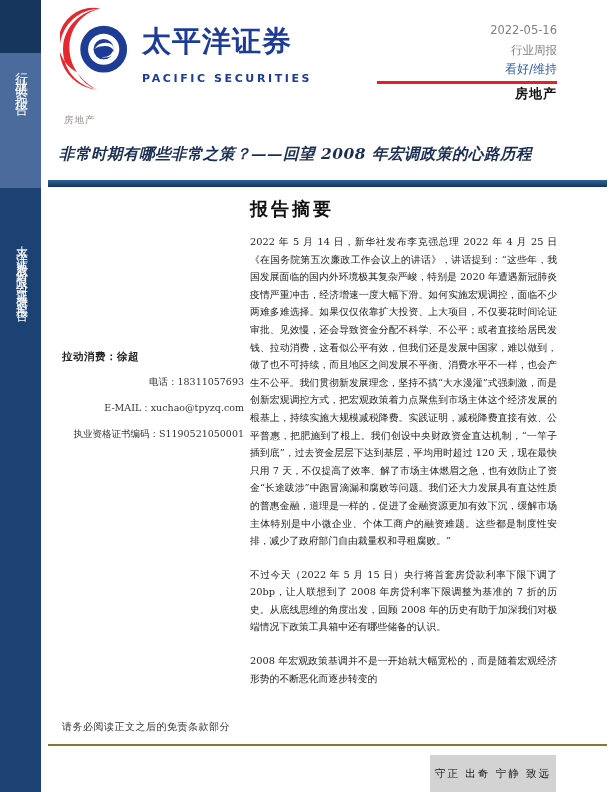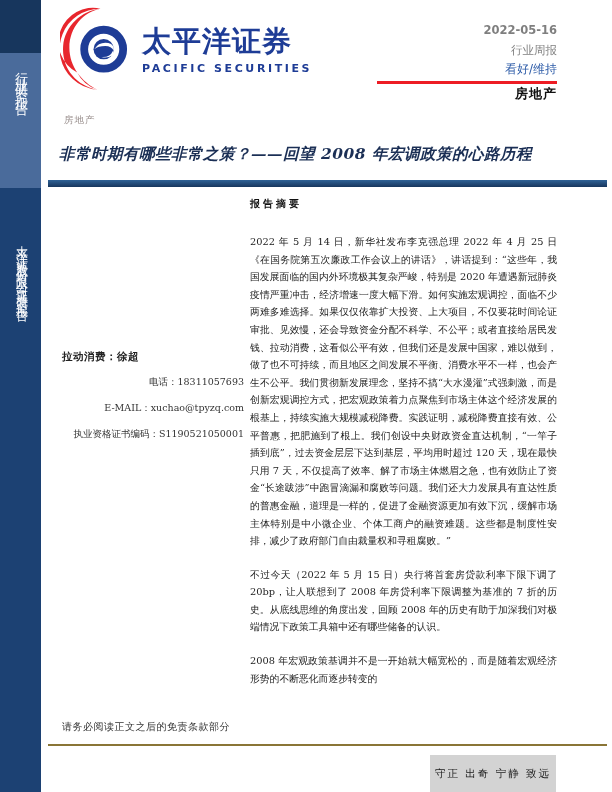--- a/index.html
+++ b/index.html
@@ -27,43 +27,43 @@
     white-space: nowrap;
   }
   .sidebar-label.top { left: 12px; top: 62px; font-size: 13px; letter-spacing: 6px; }
   .sidebar-label.bottom { left: 13px; top: 236px; font-size: 12px; letter-spacing: 4px; }
 
   
   .logo { position: absolute; left: 60px; top: 4px; display: flex; align-items: flex-start; }
   .logo-mark { width: 78px; height: 92px; }
   .logo-text { margin-left: 4px; margin-top: 22px; }
   .logo-cn { color: #1e3c96; font-size: 29px; font-weight: bold; letter-spacing: 1px; font-family: "DejaVu Sans", "Liberation Sans", sans-serif; line-height: 1.1; }
-  .logo-en { color: #1e3c96; font-size: 11px; font-weight: bold; letter-spacing: 2.6px; font-family: "DejaVu Sans", "Liberation Sans", sans-serif; margin-top: 4px; }
+  .logo-en { color: #1e3c96; font-size: 11px; font-weight: bold; letter-spacing: 2.6px; font-family: "DejaVu Sans", "Liberation Sans", sans-serif; margin-top: 14px; }
 
   
   .header-right { position: absolute; right: 55px; top: 20px; width: 160px; text-align: right; font-family: "DejaVu Sans", "Liberation Sans", sans-serif; }
-  .hr-date   { color: #7f7f7f; font-size: 11.5px; line-height: 20px; font-weight: bold; }
+  .hr-date   { color: #7f7f7f; font-size: 11.5px; line-height: 20px; }
   .hr-type   { color: #7f7f7f; font-size: 11.5px; line-height: 20px; }
   .hr-rating { color: #2e5ca8; font-size: 12px;   line-height: 19px; }
   .hr-redline { margin-top: 2px; margin-left: -20px; height: 3px; background: #ed1c24; }
   .hr-industry { color: #111111; font-size: 13px; font-weight: bold; line-height: 20px; letter-spacing: 1px; }
 
   
   .industry-tag { position: absolute; left: 64px; top: 114px; font-size: 9.5px; color: #9a908e; letter-spacing: 1px; }
   .report-title {
     position: absolute; left: 59px; top: 142px; width: 500px;
     font-size: 15.5px; font-weight: bold; font-style: italic;
     color: #1b2f55; letter-spacing: 0.5px; line-height: 24px;
   }
   .title-bar { position: absolute; left: 48px; top: 180px; width: 559px; height: 7px;
     background: linear-gradient(#2f6296, #17365d); }
 
   .summary-heading {
     position: absolute; left: 250px; top: 197px;
-    font-size: 10px; font-weight: bold; color: #111111; letter-spacing: 3px;
+    font-size: 18px; font-weight: bold; color: #111111; letter-spacing: 3px;
   }
 
   
   .analyst { position: absolute; left: 62px; top: 350px; width: 182px; color: #222222; }
   .analyst .name { font-size: 10.5px; font-weight: bold; margin-bottom: 12px; letter-spacing: 0.5px; }
   .analyst .row  { font-size: 9.5px; margin-bottom: 13px; color: #333333; text-align: right; }
 
   
   .body-col { position: absolute; left: 250px; top: 233px; width: 307px; }
   .body-col p {

